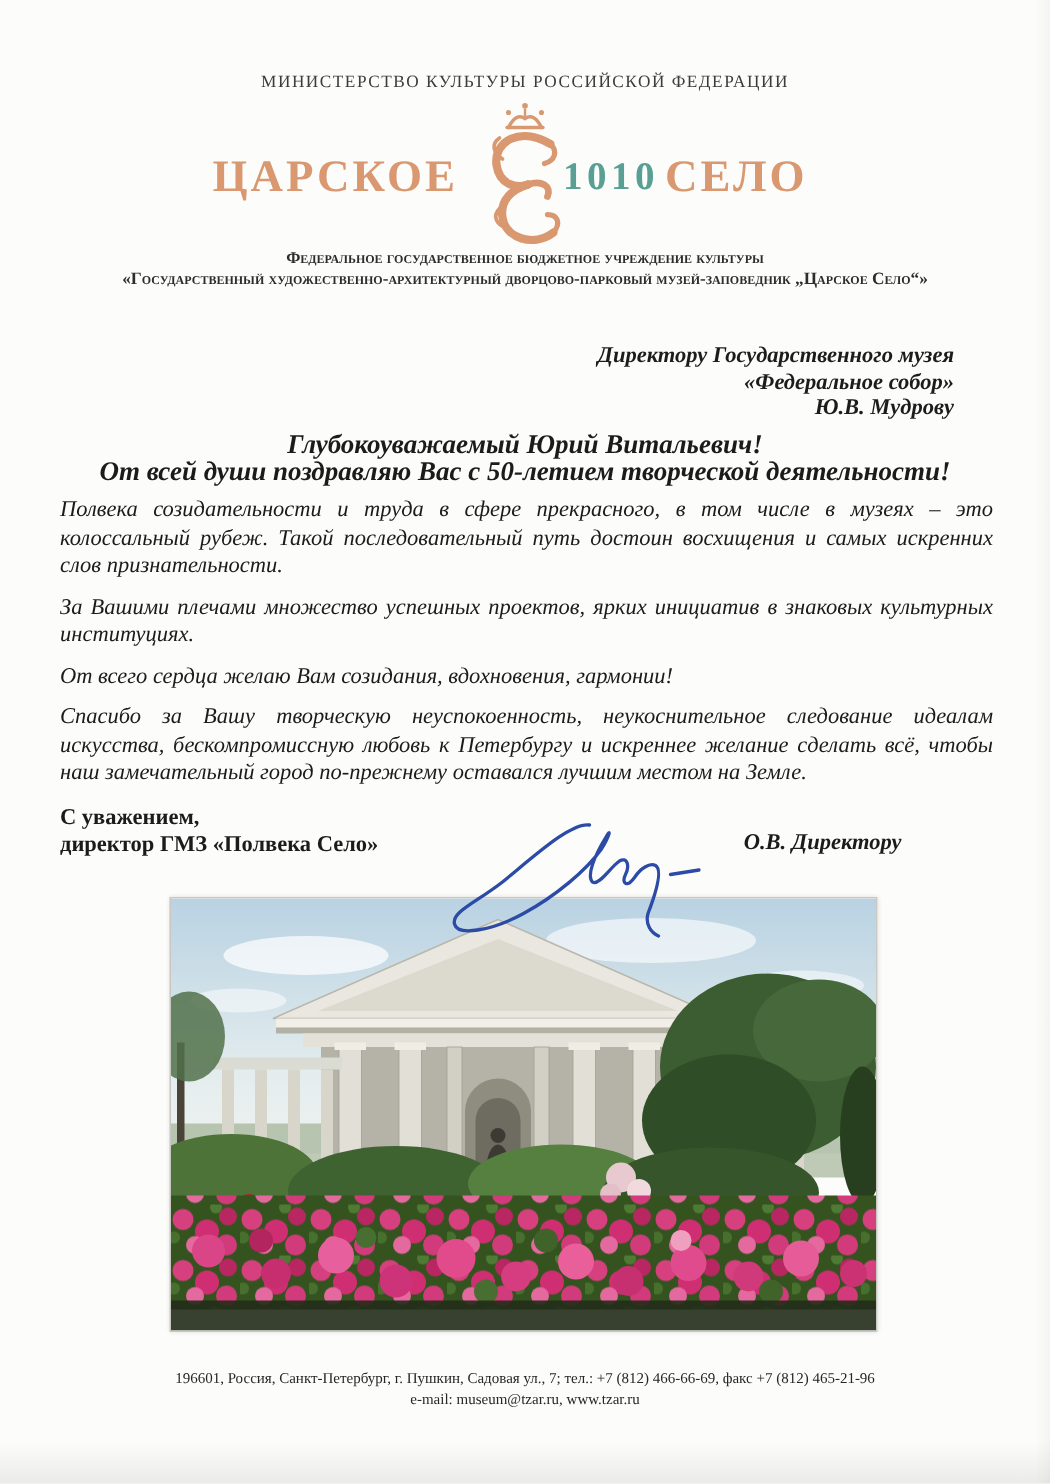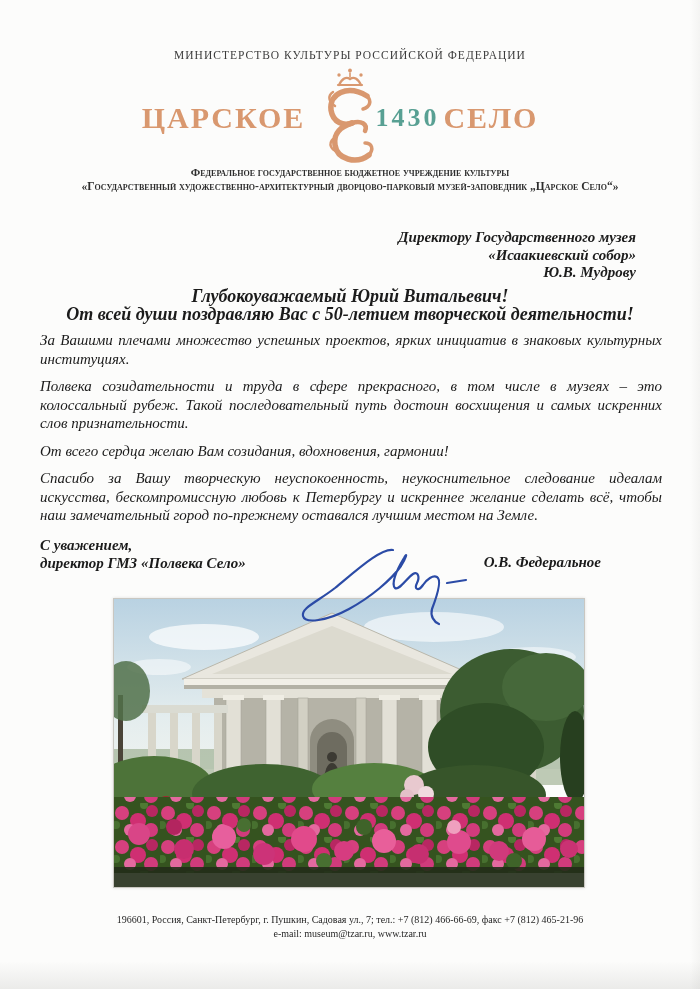--- a/index.html
+++ b/index.html
@@ -28,21 +28,21 @@
     font-weight:bold;font-style:italic;font-size:15px;line-height:17.5px;color:#1c1c1c;}
 
   .salutation{position:absolute;top:287px;left:0;width:700px;text-align:center;
     font-weight:bold;font-style:italic;font-size:18px;line-height:18px;color:#1b1b1b;}
 
   .body-text{position:absolute;top:331px;left:40px;width:622px;
     font-style:italic;font-size:15px;line-height:18.5px;color:#1b1b1b;text-align:justify;}
   .body-text p{margin:0 0 9px 0;}
 
   .closing{position:absolute;top:536px;left:40px;
-    font-weight:bold;font-style:italic;font-size:15px;line-height:18px;color:#1b1b1b;}
+    font-weight:bold;font-size:15px;line-height:18px;color:#1b1b1b;}
   .signer{position:absolute;top:554px;right:99px;
     font-weight:bold;font-style:italic;font-size:15px;color:#1b1b1b;}
 
   .signature{position:absolute;left:295px;top:536px;width:195px;height:92px;z-index:3;}
 
   .photo{position:absolute;left:113px;top:598px;width:470px;height:288px;
     border:1px solid #c9c7c1;box-shadow:0 0 3px rgba(0,0,0,0.12);z-index:1;}
   .photo svg{display:block;width:470px;height:288px;}
 
   .footer{position:absolute;top:913px;left:0;width:700px;text-align:center;
@@ -71,50 +71,50 @@
           <path d="M56 30 C36 18 18 28 20 44 C22 57 33 60 41 57" stroke-width="5.5"></path>
           <path d="M41 57 C31 60 22 67 24 79 C26 93 45 99 58 89" stroke-width="5.5"></path>
           <path d="M41 57 C50 54 57 58 54 65" stroke-width="4.5"></path>
           <path d="M56 30 C61 35 59 41 52 43" stroke-width="3.5"></path>
           <path d="M58 89 C63 83 61 77 54 77" stroke-width="3.5"></path>
           <path d="M24 40 C18 36 16 30 22 26" stroke-width="2.5"></path>
           <path d="M27 86 C20 84 17 78 22 73" stroke-width="2.5"></path>
         </g>
       </svg>
     </span>
-    <span class="logo-year">1430</span>
+    <span class="logo-year">1010</span>
     <span class="logo-word">СЕЛО</span>
   </div>
 
   <div class="inst inst1">Федеральное государственное бюджетное учреждение культуры</div>
   <div class="inst inst2">«Государственный художественно-архитектурный дворцово-парковый музей-заповедник „Царское Село“»</div>
 
   <div class="addressee">
     <div>Директору Государственного музея</div>
-    <div>«Исаакиевский собор»</div>
+    <div>«Федеральное собор»</div>
     <div>Ю.В. Мудрову</div>
   </div>
 
   <div class="salutation">
     <div>Глубокоуважаемый Юрий Витальевич!</div>
     <div>От всей души поздравляю Вас с 50-летием творческой деятельности!</div>
   </div>
 
   <div class="body-text">
+    <p>Полвека созидательности и труда в сфере прекрасного, в том числе в музеях – это колоссальный рубеж. Такой последовательный путь достоин восхищения и самых искренних слов признательности.</p>
     <p>За Вашими плечами множество успешных проектов, ярких инициатив в знаковых культурных институциях.</p>
-    <p>Полвека созидательности и труда в сфере прекрасного, в том числе в музеях – это колоссальный рубеж. Такой последовательный путь достоин восхищения и самых искренних слов признательности.</p>
     <p>От всего сердца желаю Вам созидания, вдохновения, гармонии!</p>
     <p>Спасибо за Вашу творческую неуспокоенность, неукоснительное следование идеалам искусства, бескомпромиссную любовь к Петербургу и искреннее желание сделать всё, чтобы наш замечательный город по-прежнему оставался лучшим местом на Земле.</p>
   </div>
 
   <div class="closing">
     <div>С уважением,</div>
     <div>директор ГМЗ «Полвека Село»</div>
   </div>
-  <div class="signer">О.В. Федеральное</div>
+  <div class="signer">О.В. Директору</div>
 
   <div class="signature">
     <svg viewBox="0 0 195 92" xmlns="http://www.w3.org/2000/svg">
       <g stroke="#2b4ba6" stroke-width="2.2" fill="none" stroke-linecap="round" stroke-linejoin="round">
         <path d="M98 14 C86 12 62 34 40 52 C22 66 6 72 8 80 C10 88 32 85 54 73
                  C76 61 96 44 106 30 C111 22 113 15 109 22
                  C101 35 96 48 100 52 C104 55 112 42 118 38
                  C123 35 125 41 122 47 C119 53 123 56 128 49
                  C132 43 138 39 142 41 C147 44 142 60 137 73 C135 80 139 86 144 88"></path>
         <path d="M152 47 L171 44"></path>

